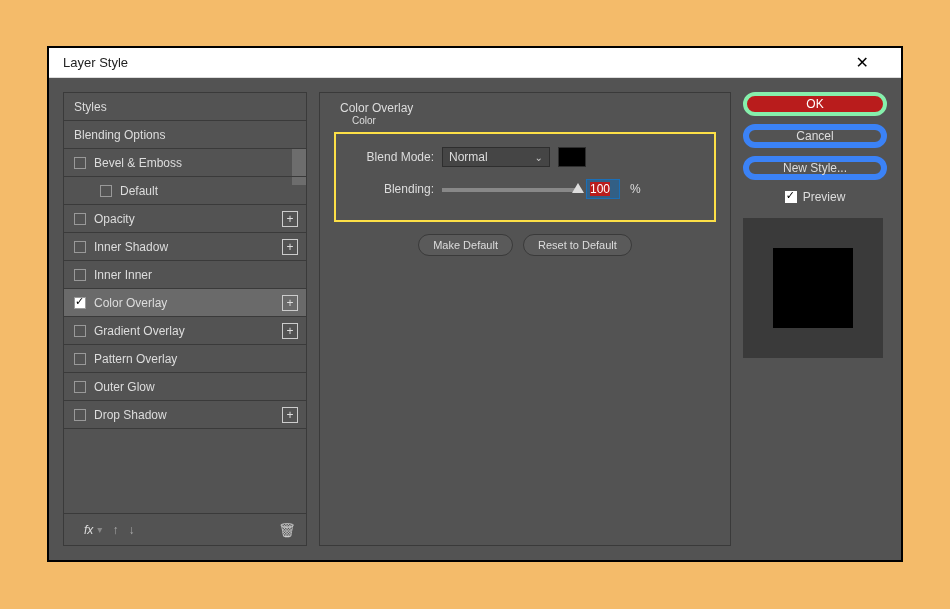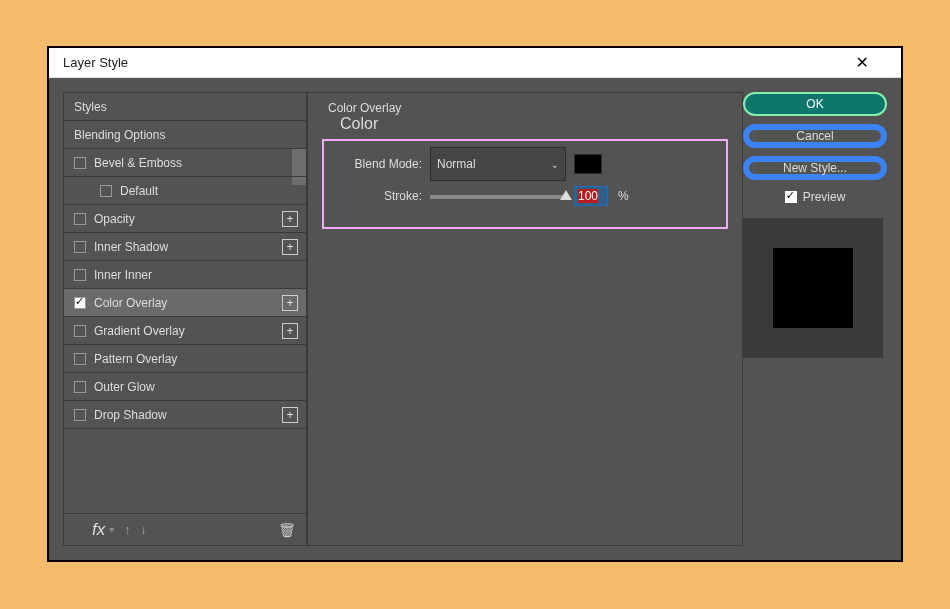--- a/index.html
+++ b/index.html
@@ -9,21 +9,21 @@
   background: #fff; border: 2px solid #000;
 }
 .titlebar {
   height: 30px; background: #fff; display: flex; align-items: center;
   justify-content: space-between; padding: 0 26px 0 14px; border-bottom: 1px solid #ddd;
 }
 .title { font-size: 13px; color: #222; }
 .close-x { font-size: 16px; font-weight: 300; cursor: pointer; padding: 2px 6px; }
 .body {
   background: #535353; height: calc(100% - 30px); display: flex;
-  padding: 14px;  justify-content: space-between;
+  padding: 14px; gap: 12px; justify-content: space-between;
 }
 
 .left-panel {
   width: 244px; background: #535353; border: 1px solid #3a3a3a;
   display: flex; flex-direction: column; position: relative;
 }
 .styles-list { flex: 1; overflow: hidden; position: relative; }
 .style-row {
   height: 28px; display: flex; align-items: center; padding: 0 10px;
   color: #ddd; font-size: 12px; border-bottom: 1px solid #3a3a3a;
@@ -48,41 +48,41 @@
   align-items: center; justify-content: center; font-size: 12px; color: #ddd;
 }
 .scroll-hint {
   position: absolute; right: 0; top: 0; width: 14px; height: 92px;
   background: #6d6d6d;
 }
 .left-footer {
   height: 32px; border-top: 1px solid #3a3a3a; display: flex;
   align-items: center; padding: 0 10px; gap: 10px;
 }
-.fx-label { color: #ddd; font-size: 17px; font-style: italic; margin-left: 18px; }
+.fx-label { color: #ddd; font-size: 12px; font-style: italic; margin-left: 10px; }
 .arrow { color: #aaa; font-size: 12px; }
 .trash { margin-left: auto; color: #ccc; font-size: 14px; }
 
 .mid-panel {
   flex: 1; border: 1px solid #3a3a3a; background: #535353;
   padding: 8px 14px 14px 14px; color: #ddd; font-size: 12px;
 }
 .section-title { color: #ddd; font-size: 12px; margin-left: 6px; }
-.subsection-title { color: #ddd; font-size: 16px; margin-left: 18px; }
+.subsection-title { color: #ddd; font-size: 10px; margin-left: 18px; }
 .highlight-box {
-  border: 2px solid #f0abfc; margin-top: 6px; padding: 10px 16px 12px 16px;
+  border: 2px solid #fde047; margin-top: 6px; padding: 10px 16px 12px 16px;
 }
 .form-row {
   display: flex; align-items: center; gap: 8px; height: 26px; margin-bottom: 6px;
 }
 .form-label { width: 82px; text-align: right; color: #ddd; }
 .select {
-  width: 136px; height: 20px; background: #454545; border: 1px solid #2e2e2e;
+  width: 108px; height: 20px; background: #454545; border: 1px solid #2e2e2e;
   display: flex; align-items: center; justify-content: space-between;
-  padding: 16px 6px; color: #ddd; font-size: 12px;
+  padding: 2px 6px; color: #ddd; font-size: 12px;
 }
 .chev { font-size: 10px; color: #ccc; }
 .color-swatch { width: 28px; height: 20px; background: #000; border: 1px solid #2e2e2e; }
 .slider-track {
   width: 136px; height: 4px; background: #888; position: relative; margin-top: 2px;
 }
 .slider-thumb {
   position: absolute; right: -6px; top: -5px; width: 0; height: 0;
   border-left: 6px solid transparent; border-right: 6px solid transparent;
   border-bottom: 10px solid #ddd;
@@ -100,21 +100,21 @@
   border-radius: 11px; color: #ddd; font-size: 11px; display: flex; align-items: center;
   cursor: pointer;
 }
 
 .right-panel { width: 144px; display: flex; flex-direction: column; gap: 8px; }
 .action-btn {
   height: 24px; border-radius: 12px; border: 6px solid #3b82f6;
   display: flex; align-items: center; justify-content: center;
   font-size: 12px; color: #ddd; cursor: pointer; background: #535353;
 }
-.action-btn.primary { background: #0f766e; border: 2px solid #86efac; color: #fff; font-weight: 500; }
+.action-btn.primary { background: #b91c1c; border: 4px solid #86efac; color: #fff; font-weight: 500; }
 .preview-row {
   display: flex; align-items: center; justify-content: center; gap: 6px;
   color: #ddd; font-size: 12px; margin-top: 2px;
 }
 .preview-row input[type="checkbox"] {
   width: 12px; height: 12px; appearance: none; background: #fff; position: relative;
 }
 .preview-row input[type="checkbox"]:checked::after {
   content: "✓"; position: absolute; top: -2px; left: 1px; font-size: 11px; color: #000;
 }
@@ -205,30 +205,38 @@
       <div class="highlight-box">
         <div class="form-row">
           <span class="form-label">Blend Mode:</span>
           <div class="select">
             <span>Normal</span>
             <span class="chev">⌄</span>
           </div>
           <div class="color-swatch"></div>
         </div>
         <div class="form-row">
-          <span class="form-label">Stroke:</span>
+          <span class="form-label">Blending:</span>
           <div class="slider-track">
             <div class="slider-thumb"></div>
           </div>
           <div class="num-input">
             <span>100</span>
           </div>
           <span class="pct">%</span>
         </div>
       </div>
+      <div class="btn-row">
+        <div class="gray-btn">
+          <span>Make Default</span>
+        </div>
+        <div class="gray-btn">
+          <span>Reset to Default</span>
+        </div>
+      </div>
     </div>
 
     <div class="right-panel">
       <div class="action-btn primary">
         <span>OK</span>
       </div>
       <div class="action-btn">
         <span>Cancel</span>
       </div>
       <div class="action-btn">

